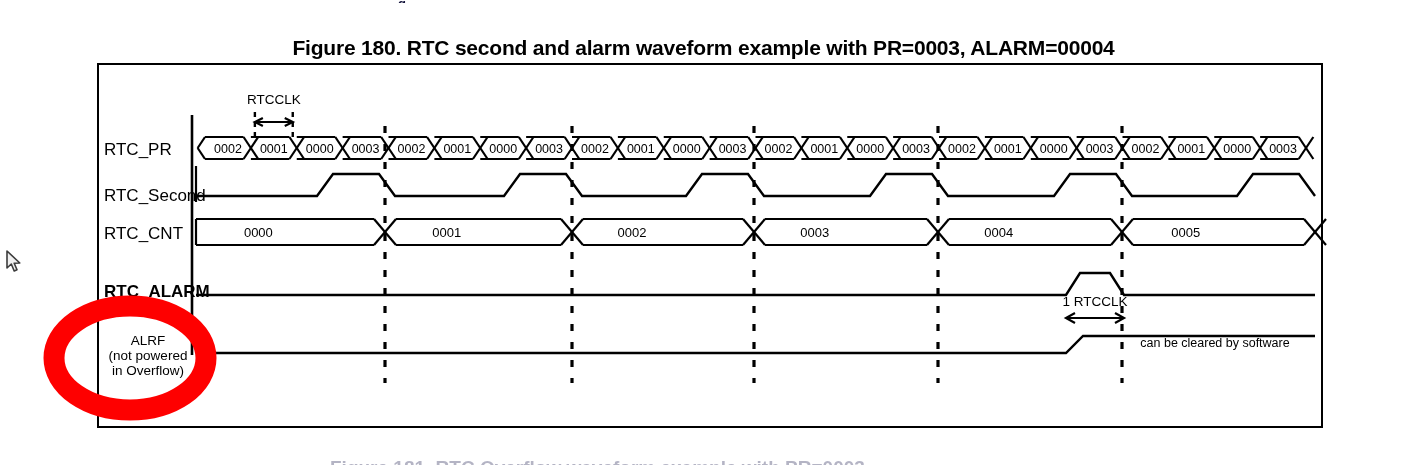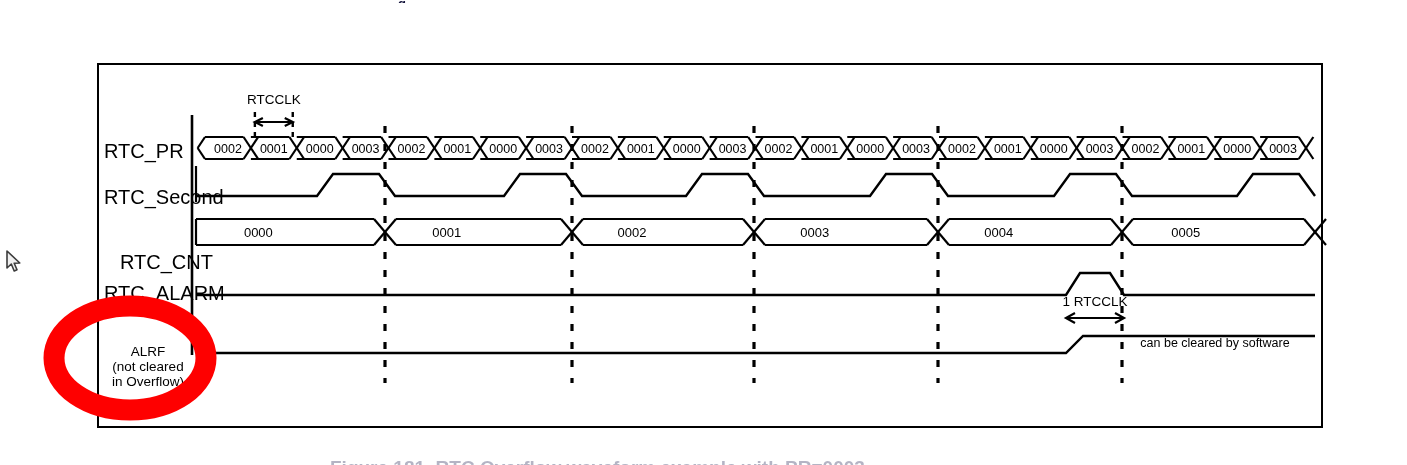--- a/index.html
+++ b/index.html
@@ -3,47 +3,48 @@
 <meta charset="utf-8">
 <style>
   html,body{margin:0;padding:0;background:#ffffff;}
   body{width:1407px;height:465px;position:relative;overflow:hidden;
        font-family:"Liberation Sans", sans-serif;color:#000;}
   #stage{position:absolute;left:0;top:0;width:1407px;height:465px;}
   #fig-title{position:absolute;left:0;top:36px;width:1407px;text-align:center;
              font-size:21px;font-weight:bold;letter-spacing:-0.2px;}
   #frame{position:absolute;left:97px;top:63px;width:1226px;height:365px;
          border:2px solid #000;box-sizing:border-box;background:#fff;}
-  .sig-label{position:absolute;font-size:20px;white-space:nowrap;}
-  .sig-label.multi{line-height:15px;font-size:13.5px;text-align:center;margin-top:11px;}
+  .sig-label{position:absolute;font-size:17px;white-space:nowrap;}
+  .sig-label.multi{line-height:15px;font-size:13.5px;text-align:center;}
   #svg-wrap{position:absolute;left:0;top:0;width:1407px;height:465px;pointer-events:none;}
   #cursor{position:absolute;left:5px;top:250px;width:18px;height:24px;}
   #topcrumb{position:absolute;left:398px;top:-4px;width:40px;height:7px;
             overflow:hidden;font-size:13px;font-weight:bold;color:#12123a;}
   #botcrumb{position:absolute;left:330px;top:457px;width:700px;height:8px;
             overflow:hidden;font-size:19px;font-weight:bold;color:#2a2a5a;opacity:.35;}
 </style>
 </head>
 <body>
 
 <div id="stage">
 
   <div id="topcrumb">g</div>
 
+  <div id="fig-title">Figure 180. RTC second and alarm waveform example with PR=0003, ALARM=00004</div>
 
   <div id="frame"></div>
 
   <div id="labels">
       <div class="sig-label" style="left: 104px; top: 140px;">RTC_PR</div>
       <div class="sig-label" style="left: 104px; top: 186px;">RTC_Second</div>
-      <div class="sig-label" style="left: 120px; top: 224px; margin-top: 27px;">RTC_CNT</div>
-      <div class="sig-label" style="left: 104px; top: 282px;">RTC_ALARM</div>
+      <div class="sig-label" style="left: 104px; top: 224px;">RTC_CNT</div>
+      <div class="sig-label" style="left: 104px; top: 282px; font-weight: bold;">RTC_ALARM</div>
       <div class="sig-label multi" style="left: 104px; top: 333px; width: 88px;">
         <div>ALRF</div>
-        <div>(not cleared</div>
+        <div>(not powered</div>
         <div>in Overflow)</div>
       </div>
     </div>
 
   <svg id="svg-wrap" viewBox="0 0 1407 465" xmlns="http://www.w3.org/2000/svg">
     <g id="g-separator">
         <line x1="192" y1="115" x2="192" y2="355" stroke="#000000" stroke-width="2.6" stroke-linecap="butt"></line>
       </g>
     <g id="g-pr">
         <polyline points="197.66,148 205,137" fill="none" stroke="#000000" stroke-width="2.2" stroke-linejoin="miter" stroke-linecap="butt"></polyline>

